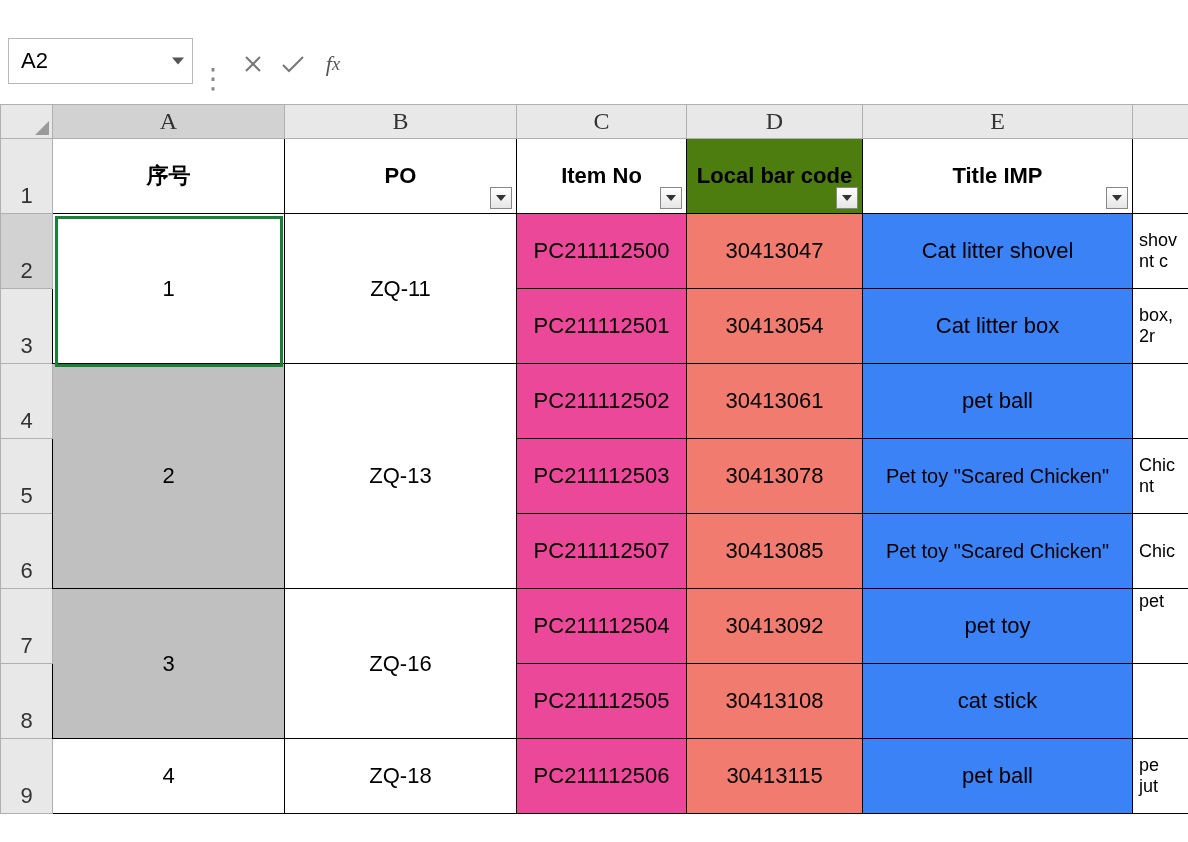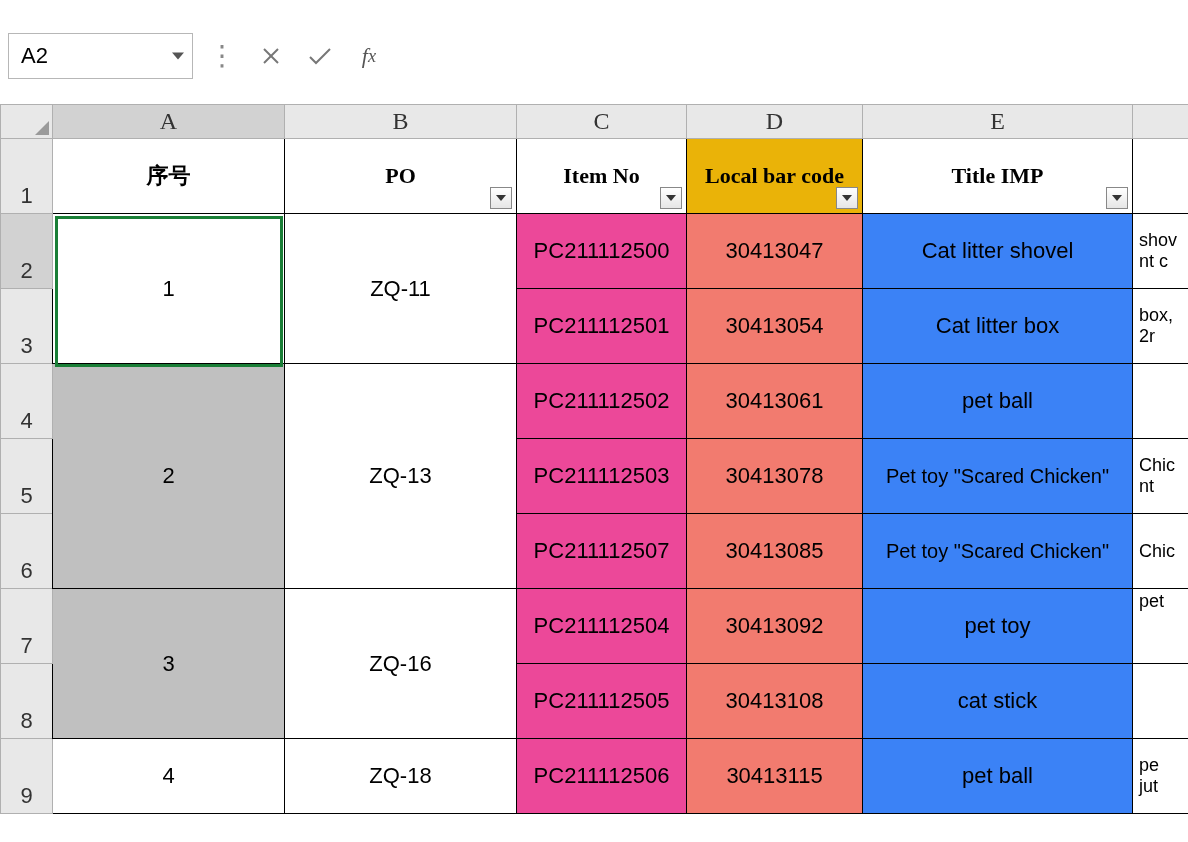--- a/index.html
+++ b/index.html
@@ -15,22 +15,21 @@
     position: relative;
     background: #fff;
   }
 
   
   .topbar {
     position: absolute;
     top: 28px; left: 8px; right: 8px;
     height: 56px;
     display: flex;
-    align-items: center;
-    gap: 9px;
+    align-items: flex-end;
   }
   .namebox {
     width: 185px; height: 46px;
     border: 1px solid #b7b7b7;
     background: #fff;
     display: flex;
     align-items: center;
     font-size: 22px;
     padding-left: 12px;
     position: relative;
@@ -144,23 +143,22 @@
     background:#fff;
   }
   td.hdrcell {
     height: 75px;
     border: 1px solid #000;
     font-weight: bold;
     font-size: 22px;
     text-align: center;
     position: relative;
     background:#fff;
-    font-family:Liberation Serif, serif;
-  }
-  td.hdrcell.green { background: #eab308; }
+  }
+  td.hdrcell.green { background: #4d7c0f; }
 
   .filter-btn {
     position: absolute;
     right: 4px; bottom: 4px;
     width: 22px; height: 22px;
     border: 1px solid #888;
     background: linear-gradient(#fff,#e6e6e6);
     display:flex;align-items:center;justify-content:center;
   }
   .filter-btn .tri{

